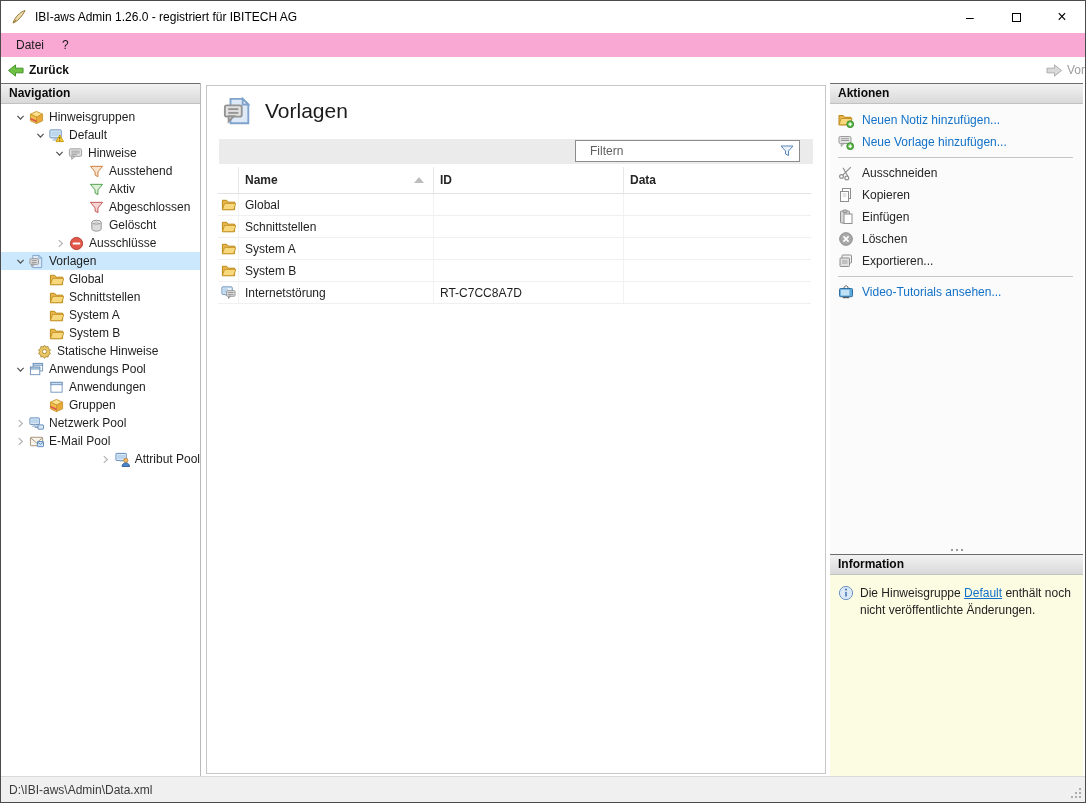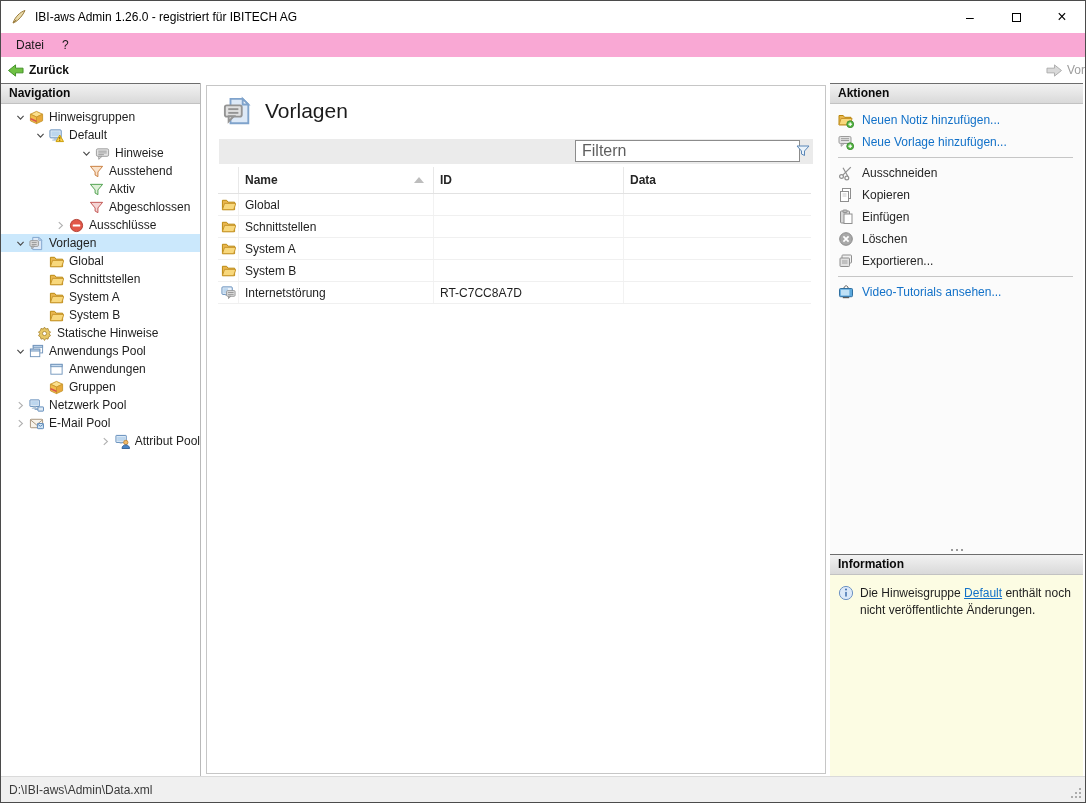--- a/index.html
+++ b/index.html
@@ -50,21 +50,21 @@
   .tree-row .icon{width:15px; height:15px;}
   .tree-label{margin-left:5px;}
 
   
   .main-panel{position:absolute; left:205px; top:2px; width:620px; bottom:2px; background:#fff; border:1px solid #C6C6C6;}
   .main-title-row{position:absolute; left:16px; top:10px; display:flex; align-items:center; gap:12px;}
   .main-title-row .icon{width:30px; height:30px;}
   .main-title{font-size:21px; color:#1B1B1B;}
   .filter-bar{position:absolute; left:12px; top:53px; width:594px; height:25px; background:#EBEBEB;}
   .filter-wrap{position:absolute; right:13px; top:1px; width:225px; height:22px; background:#fff; border:1px solid #8C8C8C; display:flex; align-items:center;}
-  .filter-input{flex:1; border:none; outline:none; height:18px; padding:0 6px; font-family:"Liberation Sans", sans-serif; font-size:16px; color:#1E1E1E; background:transparent;}
+  .filter-input{flex:1; border:none; outline:none; height:18px; padding:0 14px; font-family:"Liberation Sans", sans-serif; font-size:12px; color:#1E1E1E; background:transparent;}
   .filter-input::placeholder{color:#5F5F5F;}
   .filter-wrap .icon{margin-right:4px;}
 
   .table{position:absolute; left:11px; top:81px; width:593px;}
   .trow{display:flex; align-items:flex-end; border-bottom:1px solid #F0F0F0;}
   .thead{height:27px; border-bottom:1px solid #E2E2E2;}
   .tbody-row{height:22px;}
   .tcell{height:100%; display:flex; align-items:center; padding-left:6px; border-right:1px solid #F2F2F2; overflow:hidden;}
   .thead .tcell{font-weight:700; color:#262626; border-right:1px solid #E8E8E8;}
   .tcell.c-icon{width:21px; padding-left:0; justify-content:center;}
@@ -174,21 +174,21 @@
                 <rect x="2.5" y="3.5" width="9" height="5.5" fill="#BCD6EE"></rect>
                 <rect x="5" y="11" width="4" height="1.4" fill="#9FB6CC"></rect>
                 <rect x="3.5" y="12.4" width="7" height="1" fill="#9FB6CC"></rect>
                 <polygon points="11.5,7.5 15.5,14.5 7.5,14.5" fill="#FFD24D" stroke="#C79A00"></polygon>
                 <rect x="11" y="9.6" width="1" height="2.6" fill="#6B5200"></rect>
                 <rect x="11" y="12.8" width="1" height="1" fill="#6B5200"></rect>
               </svg>
             </span>
             <span class="tree-label">Default</span>
           </div>
-          <div class="tree-row" style="padding-left: 76px;">
+          <div class="tree-row" style="padding-left: 49px;">
             <span class="tree-chevron">
               <svg viewBox="0 0 16 16" fill="none" stroke="#4A4A4A" stroke-width="1.6">
                 <polyline points="3.5,5.5 8,10.5 12.5,5.5"></polyline>
               </svg>
             </span>
             <span class="icon">
               <svg viewBox="0 0 16 16">
                 <rect x="1.5" y="3" width="13" height="8" rx="1.5" fill="#E3E3E3" stroke="#9B9B9B"></rect>
                 <polygon points="4,11 4,14.2 7.5,11" fill="#E3E3E3" stroke="#9B9B9B"></polygon>
                 <line x1="3.5" y1="5.5" x2="12.5" y2="5.5" stroke="#9B9B9B"></line>
@@ -217,20 +217,31 @@
             <span class="tree-label">Aktiv</span>
           </div>
           <div class="tree-row" style="padding-left: 70px;">
             <span class="tree-chevron"></span>
             <span class="icon">
               <svg viewBox="0 0 16 16">
                 <polygon points="1.5,2.5 14.5,2.5 9.5,8.5 9.5,13.5 6.5,11.8 6.5,8.5" fill="#F5D5D5" stroke="#C0504D"></polygon>
               </svg>
             </span>
             <span class="tree-label">Abgeschlossen</span>
+          </div>
+          <div class="tree-row" style="padding-left: 70px;">
+            <span class="tree-chevron"></span>
+            <span class="icon">
+              <svg viewBox="0 0 16 16">
+                <path d="M3 4.5 v7 c0,1.4 2.2,2.5 5,2.5 s5,-1.1 5,-2.5 v-7" fill="#DCDCDC" stroke="#909090"></path>
+                <ellipse cx="8" cy="4.5" rx="5" ry="2" fill="#EFEFEF" stroke="#909090"></ellipse>
+                <ellipse cx="8" cy="4.5" rx="2.4" ry="0.9" fill="#C9C9C9"></ellipse>
+              </svg>
+            </span>
+            <span class="tree-label">Gelöscht</span>
           </div>
           <div class="tree-row" style="padding-left: 50px;">
             <span class="tree-chevron">
               <svg viewBox="0 0 16 16" fill="none" stroke="#B0B0B0" stroke-width="1.6">
                 <polyline points="5.5,3 10.8,8 5.5,13"></polyline>
               </svg>
             </span>
             <span class="icon">
               <svg viewBox="0 0 16 16">
                 <circle cx="8" cy="8" r="6.5" fill="#E25749" stroke="#B03A2E"></circle>

